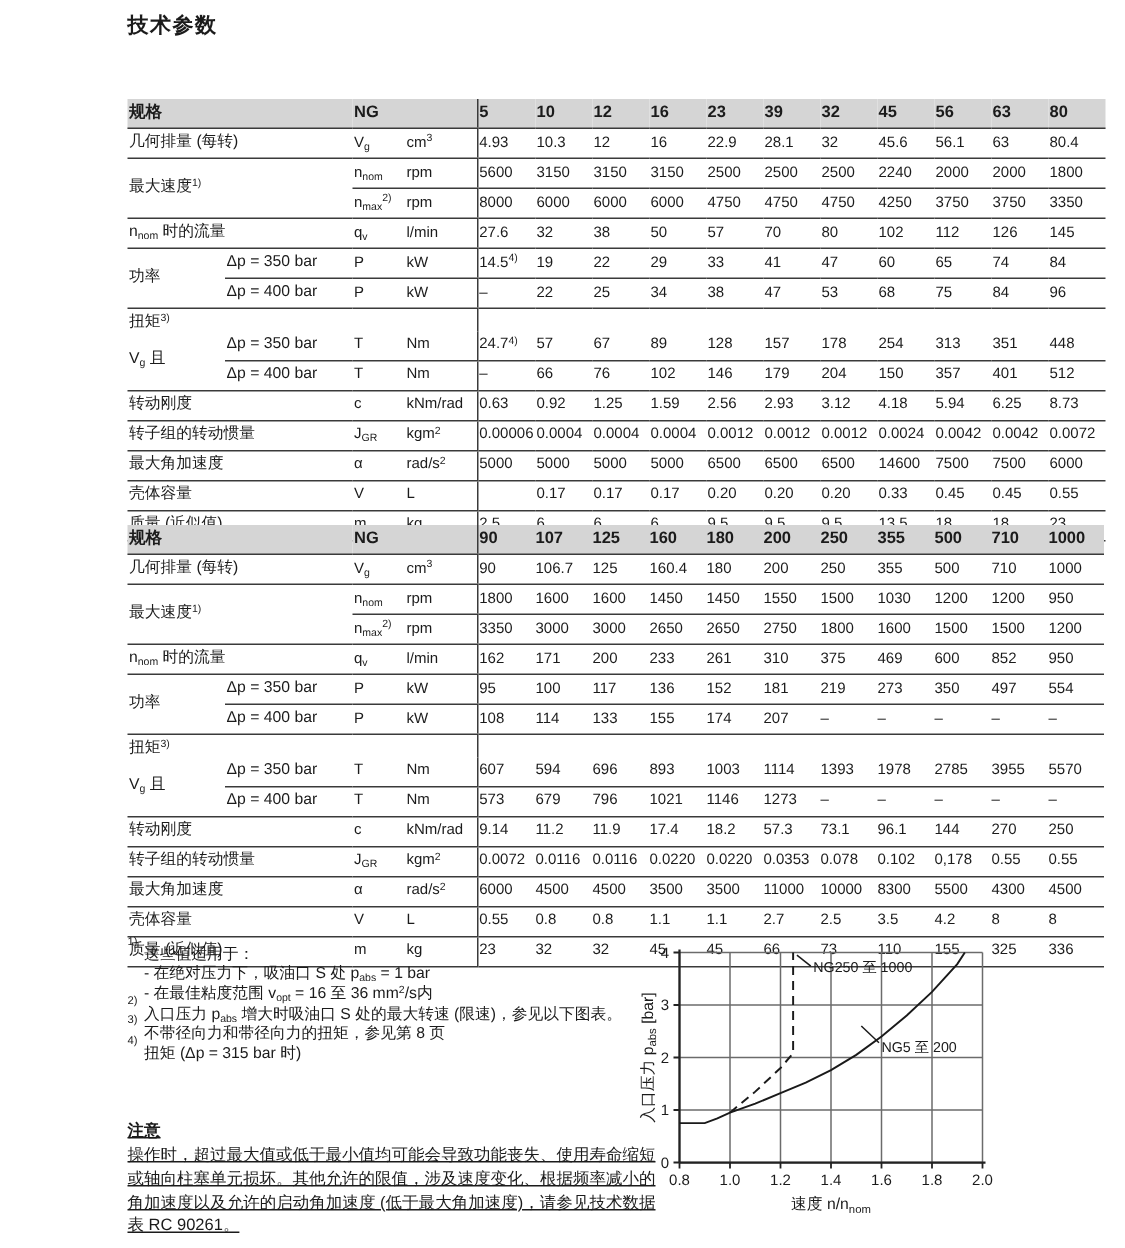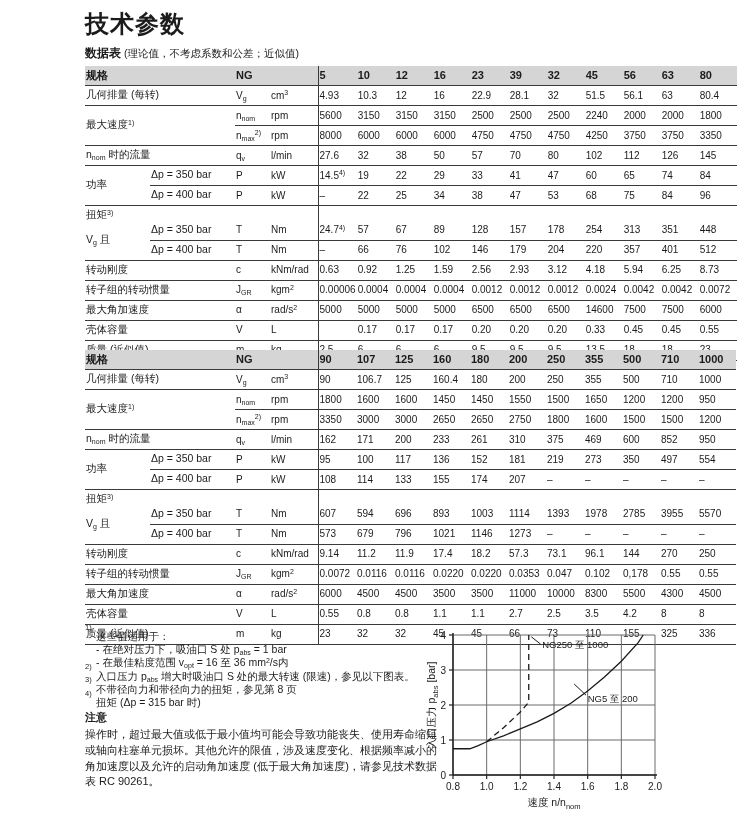--- a/index.html
+++ b/index.html
@@ -6,21 +6,21 @@
     --line:#3a3a3a;
     --hdr:#d5d5d5;
     --txt:#1b1b1b;
   }
   html,body{margin:0;padding:0;background:#fff;}
   .page{
     position:relative;width:750px;height:832px;background:#ffffff;
     font-family:"Liberation Sans","DejaVu Sans",sans-serif;color:var(--txt);
     overflow:hidden;
   }
-  .title{position:absolute;left:85px;top:8px;font-size:24px;font-weight:bold;letter-spacing:1px;}
+  .title{position:absolute;left:85px;top:8px;font-size:14px;font-weight:bold;letter-spacing:1px;}
   .subtitle{position:absolute;left:85px;top:45px;font-size:10.5px;white-space:nowrap;}
   .subtitle .st-b{font-weight:bold;font-size:12px;}
   .tbl{position:absolute;left:85px;}
   .t1{top:66px;}
   .t2{top:350px;}
   table.spec{border-collapse:collapse;table-layout:fixed;font-size:10px;}
   .spec td{
     padding:1px 1px 2px 1px;height:16px;vertical-align:middle;
     white-space:nowrap;font-size:10px;line-height:1.1;overflow:visible;
   }
@@ -32,32 +32,29 @@
   sub,sup{font-size:7px;line-height:0;position:relative;vertical-align:baseline;}
   sup{top:-3.5px;}
   sub{top:2px;}
   .footnotes{position:absolute;left:85px;top:630px;width:352px;font-size:10.5px;}
   .fn{display:flex;line-height:13.2px;}
   .fn-m{width:11px;flex:none;font-size:7.5px;padding-top:1px;}
   .fn-body{flex:1;}
   .fn-body .fn-line{padding-left:0;}
   .chart{position:absolute;left:425px;top:624px;width:322px;height:204px;}
   .chart svg{display:block;}
-  .notice{position:absolute;left:85px;top:710px;width:352px;}
+  .notice{position:absolute;left:85px;top:746px;width:352px;text-decoration:underline;}
   .notice-title{font-weight:bold;font-size:11px;margin-bottom:2px;}
   .notice-body{font-size:11px;line-height:15.8px;text-align:justify;}
 </style>
 </head>
 <body>
 
 <div class="page">
   <div class="title">技术参数</div>
-  <div class="subtitle">
-    <span class="st-b">数据表</span><span class="st-r"> (理论值，不考虑系数和公差；近似值)</span>
-  </div>
 
   <div id="table1" class="tbl t1">
       <table class="spec">
         <colgroup>
           <col style="width: 65px;">
           <col style="width: 85px;">
           <col style="width: 35px;">
           <col style="width: 48px;">
           <col style="width: 38px;">
           <col style="width: 38px;">
@@ -91,21 +88,21 @@
             <td colspan="2" class="lab bb">几何排量 (每转)</td>
             <td class="sym bb">V<sub>g</sub></td>
             <td class="unit bb">cm<sup>3</sup></td>
             <td class="val bb vl">4.93</td>
             <td class="val bb">10.3</td>
             <td class="val bb">12</td>
             <td class="val bb">16</td>
             <td class="val bb">22.9</td>
             <td class="val bb">28.1</td>
             <td class="val bb">32</td>
-            <td class="val bb">51.5</td>
+            <td class="val bb">45.6</td>
             <td class="val bb">56.1</td>
             <td class="val bb">63</td>
             <td class="val bb">80.4</td>
           </tr>
           <tr>
             <td colspan="2" rowspan="2" class="lab bb">最大速度<sup>1)</sup></td>
             <td class="sym bb">n<sub>nom</sub></td>
             <td class="unit bb">rpm</td>
             <td class="val bb vl">5600</td>
             <td class="val bb">3150</td>
@@ -208,21 +205,21 @@
             <td class="lab bb">Δp = 400 bar</td>
             <td class="sym bb">T</td>
             <td class="unit bb">Nm</td>
             <td class="val bb vl">–</td>
             <td class="val bb">66</td>
             <td class="val bb">76</td>
             <td class="val bb">102</td>
             <td class="val bb">146</td>
             <td class="val bb">179</td>
             <td class="val bb">204</td>
-            <td class="val bb">220</td>
+            <td class="val bb">150</td>
             <td class="val bb">357</td>
             <td class="val bb">401</td>
             <td class="val bb">512</td>
           </tr>
           <tr>
             <td colspan="2" class="lab bb">转动刚度</td>
             <td class="sym bb">c</td>
             <td class="unit bb">kNm/rad</td>
             <td class="val bb vl">0.63</td>
             <td class="val bb">0.92</td>
@@ -358,21 +355,21 @@
             <td colspan="2" rowspan="2" class="lab bb">最大速度<sup>1)</sup></td>
             <td class="sym bb">n<sub>nom</sub></td>
             <td class="unit bb">rpm</td>
             <td class="val bb vl">1800</td>
             <td class="val bb">1600</td>
             <td class="val bb">1600</td>
             <td class="val bb">1450</td>
             <td class="val bb">1450</td>
             <td class="val bb">1550</td>
             <td class="val bb">1500</td>
-            <td class="val bb">1650</td>
+            <td class="val bb">1030</td>
             <td class="val bb">1200</td>
             <td class="val bb">1200</td>
             <td class="val bb">950</td>
           </tr>
           <tr>
             <td class="sym bb">n<sub>max</sub><sup>2)</sup></td>
             <td class="unit bb">rpm</td>
             <td class="val bb vl">3350</td>
             <td class="val bb">3000</td>
             <td class="val bb">3000</td>
@@ -490,21 +487,21 @@
           <tr>
             <td colspan="2" class="lab bb">转子组的转动惯量</td>
             <td class="sym bb">J<sub>GR</sub></td>
             <td class="unit bb">kgm<sup>2</sup></td>
             <td class="val bb vl">0.0072</td>
             <td class="val bb">0.0116</td>
             <td class="val bb">0.0116</td>
             <td class="val bb">0.0220</td>
             <td class="val bb">0.0220</td>
             <td class="val bb">0.0353</td>
-            <td class="val bb">0.047</td>
+            <td class="val bb">0.078</td>
             <td class="val bb">0.102</td>
             <td class="val bb">0,178</td>
             <td class="val bb">0.55</td>
             <td class="val bb">0.55</td>
           </tr>
           <tr>
             <td colspan="2" class="lab bb">最大角加速度</td>
             <td class="sym bb">α</td>
             <td class="unit bb">rad/s<sup>2</sup></td>
             <td class="val bb vl">6000</td>

